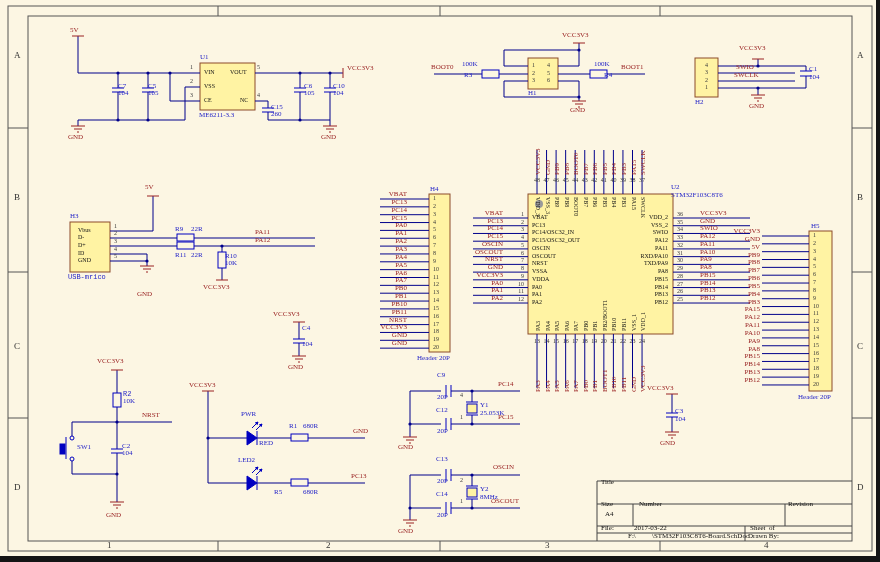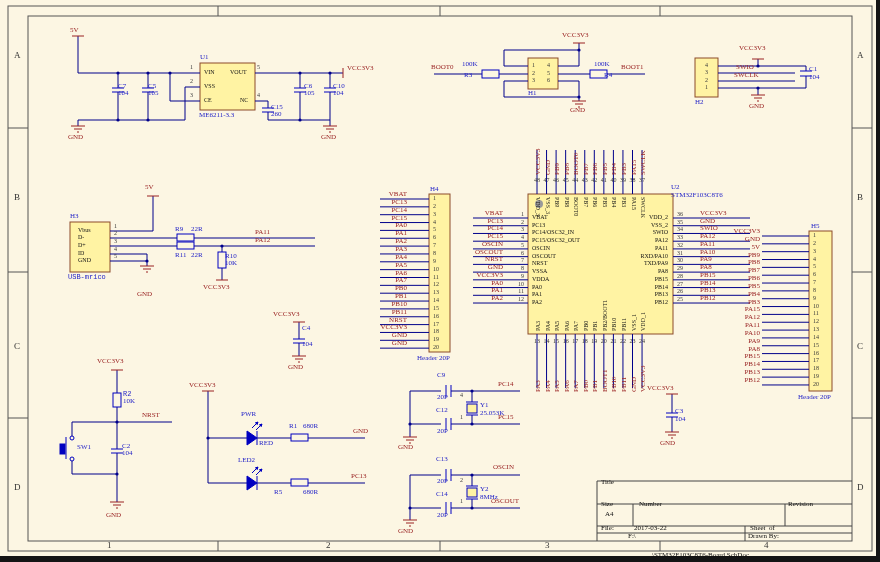--- a/index.html
+++ b/index.html
@@ -350,21 +350,21 @@
         <span class="lbl tb" style="left: 601px; top: 501px;">Size</span>
         <span class="lbl tb" style="left: 605px; top: 511px;">A4</span>
         <span class="lbl tb" style="left: 639px; top: 501px;">Number</span>
         <span class="lbl tb" style="left: 788px; top: 501px;">Revision</span>
         <span class="lbl tb" style="left: 601px; top: 525px;">File:</span>
         <span class="lbl tb" style="left: 634px; top: 525px;">2017-03-22</span>
         <span class="lbl tb" style="left: 750px; top: 525px;">Sheet</span>
         <span class="lbl tb" style="left: 769px; top: 525px;">of</span>
         <span class="lbl tb" style="left: 601px; top: 533px; margin-top: 44px;">File:</span>
         <span class="lbl tb" style="left: 628px; top: 533px;">F:\</span>
-        <span class="lbl tb" style="left: 652px; top: 533px; margin-top: 19px;">\STM32F103C8T6-Board.SchDoc</span>
+        <span class="lbl tb" style="left: 652px; top: 533px;">\STM32F103C8T6-Board.SchDoc</span>
         <span class="lbl tb" style="left: 748px; top: 533px;">Drawn By:</span>
         <span class="lbl net r" style="left: 363px; top: 191px; width: 44px;">VBAT</span>
         <span class="lbl pin" style="left: 433px; top: 195px;">1</span>
         <span class="lbl net r" style="left: 363px; top: 198.85px; width: 44px;">PC13</span>
         <span class="lbl pin" style="left: 433px; top: 202.85px;">2</span>
         <span class="lbl net r" style="left: 363px; top: 206.7px; width: 44px;">PC14</span>
         <span class="lbl pin" style="left: 433px; top: 210.7px;">3</span>
         <span class="lbl net r" style="left: 363px; top: 214.55px; width: 44px;">PC15</span>
         <span class="lbl pin" style="left: 433px; top: 218.55px;">4</span>
         <span class="lbl net r" style="left: 363px; top: 222.4px; width: 44px;">PA0</span>

